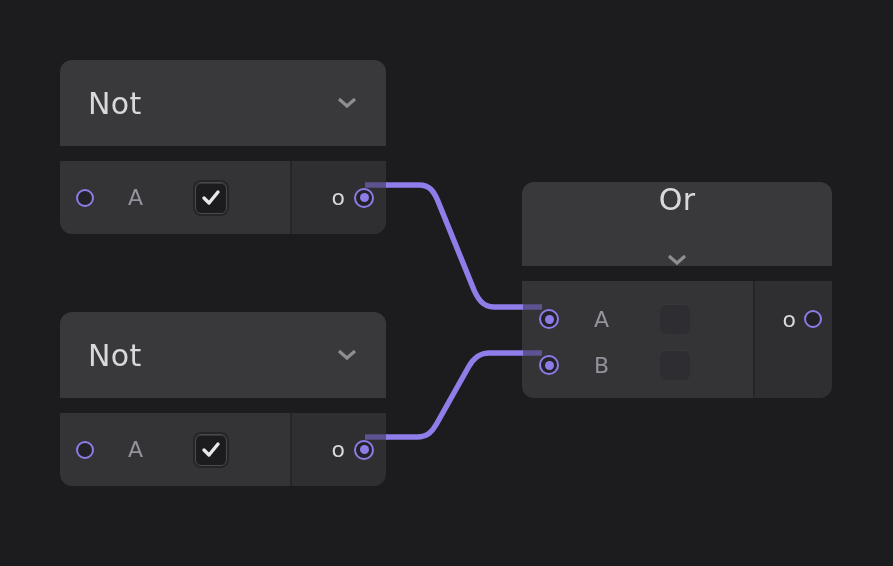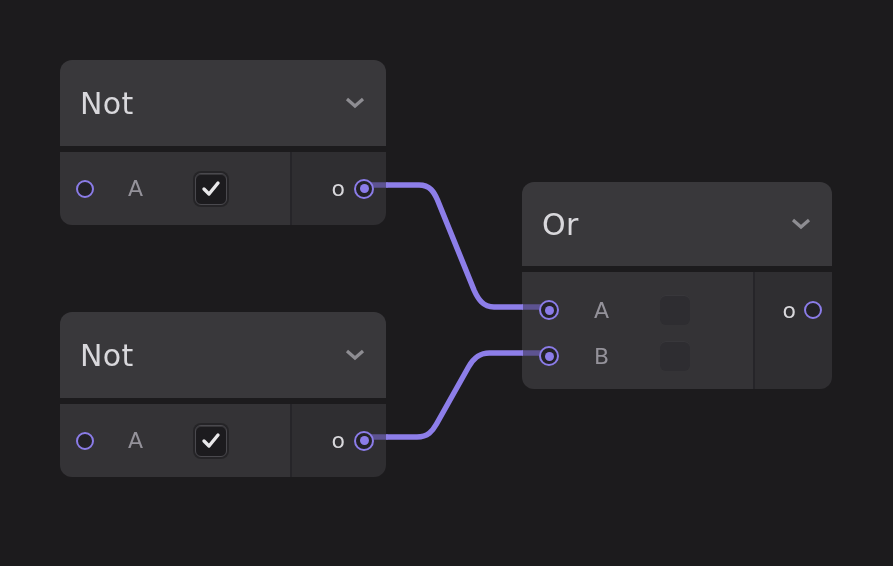--- a/index.html
+++ b/index.html
@@ -13,25 +13,25 @@
 
   .node { position:absolute; }
   #node-not-1 { left:60px; top:60px;  width:326px; }
   #node-not-2 { left:60px; top:312px; width:326px; }
   #node-or-1  { left:522px; top:182px; width:310px; }
 
   .node-header {
     background:#39383b;
     border-radius:12px 12px 0 0;
     display:flex; align-items:center; justify-content:space-between;
-    padding:0 20px;
-    margin-bottom:6px;
+    padding:0 28px;
+    margin-bottom:15px;
   }
   .not-node .node-header { height:86px; }
-  .or-node  .node-header { height:84px; }
+  .or-node  .node-header { height:84px;flex-direction:column; }
 
   .node-title { font-size:30px; color:#d9d8dc; letter-spacing:0.3px; }
 
   .chevron { flex:none; display:block; }
 
   .node-body { display:flex; align-items:stretch; }
   .io-left  { flex:1; background:#343336; border-radius:0 0 0 12px; }
   .vdiv     { width:2px; background:#262529; }
   .io-right { background:#2f2e31; border-radius:0 0 12px 0; }
 

